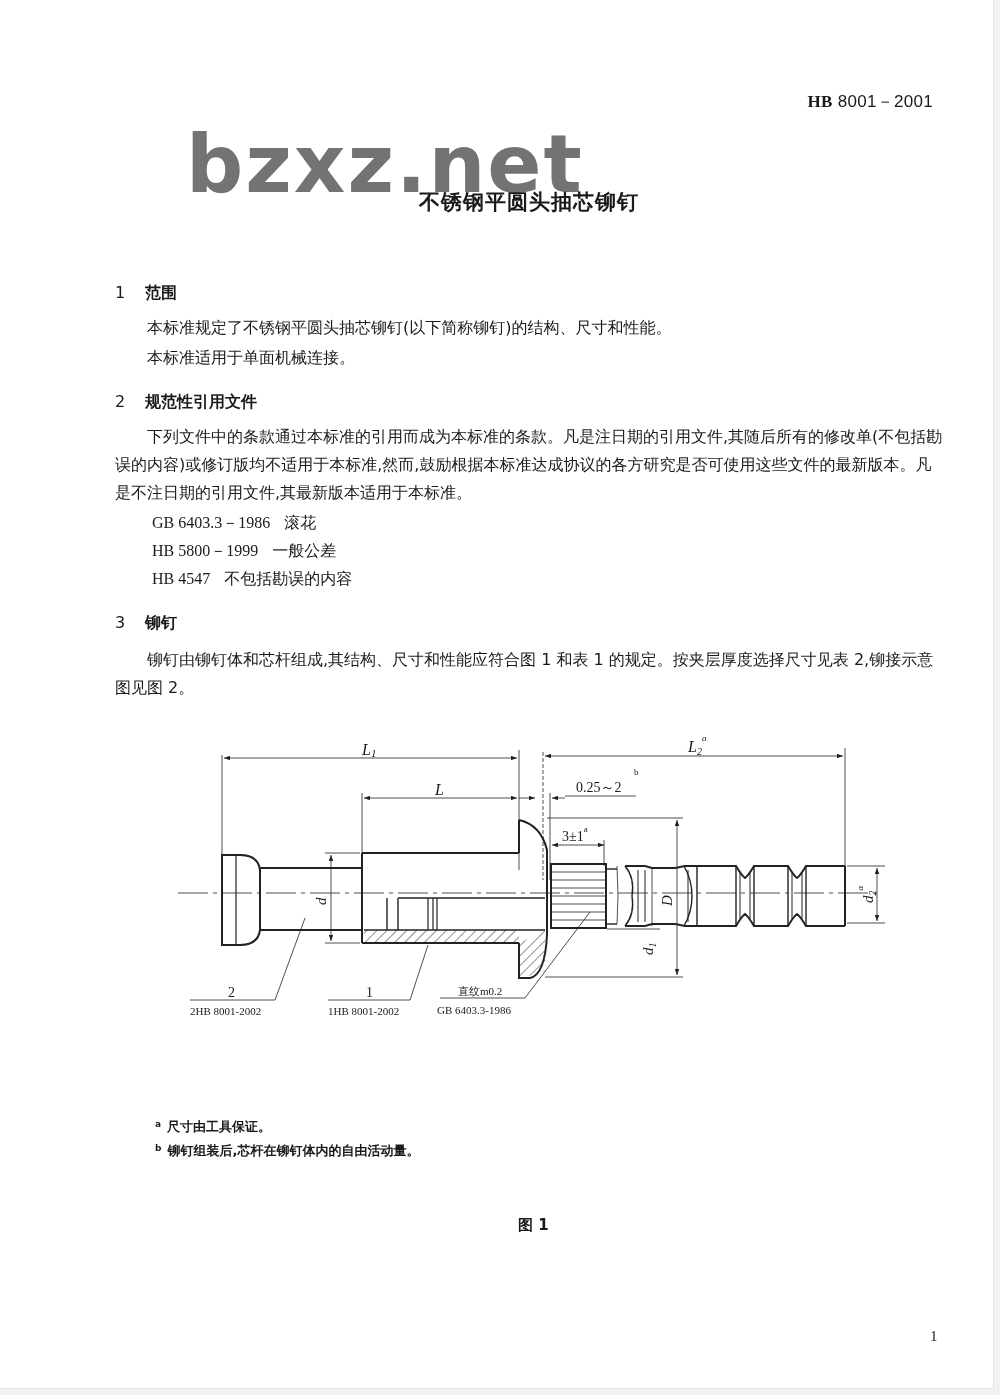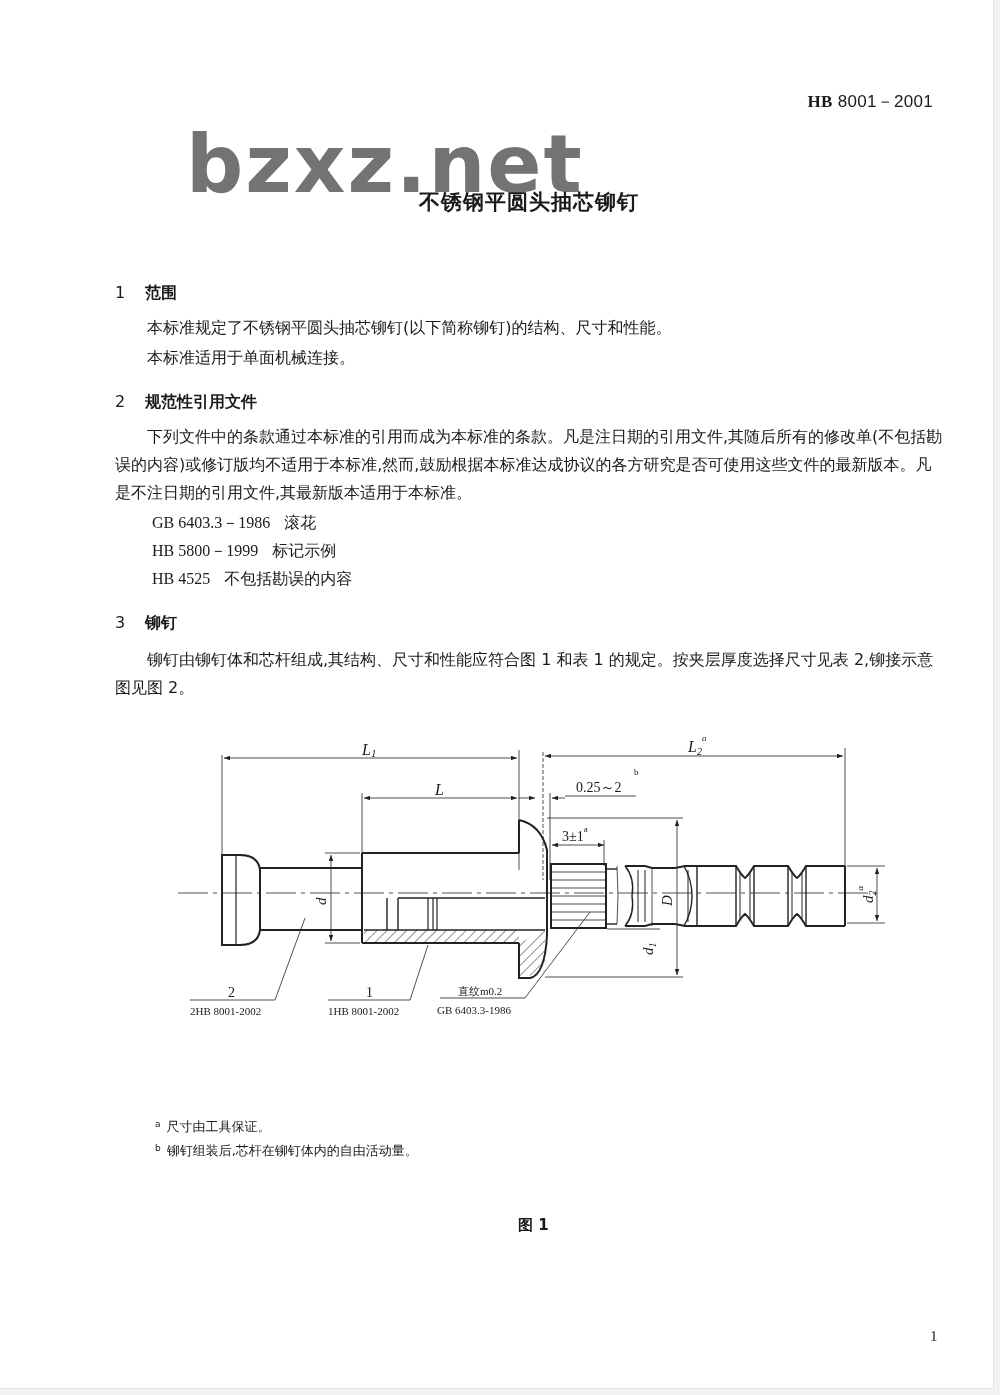--- a/index.html
+++ b/index.html
@@ -30,21 +30,21 @@
   .sec-head .num { display: inline-block; width: 30px; font-weight: normal; }
   .para {
     position: absolute; left: 115px; width: 830px; font-size: 16px; line-height: 28px;
     font-family: "DejaVu Sans", sans-serif;
   }
   .indent { text-indent: 32px; }
   .ref-line { position: absolute; left: 152px; font-size: 16px; font-family: "Liberation Serif", serif; }
   .ref-line .ref-title { font-family: "DejaVu Sans", sans-serif; margin-left: 14px; }
   .figure { position: absolute; left: 170px; top: 725px; width: 730px; height: 300px; }
   .footnote {
-    position: absolute; left: 155px; font-size: 13px; font-family: "DejaVu Sans", sans-serif;
+    position: absolute; left: 155px; font-size: 13px; font-family: "DejaVu Sans", sans-serif; font-weight: bold;
   }
   .footnote sup { font-size: 9px; margin-right: 6px; vertical-align: 4px; }
   .fig-caption {
     position: absolute; left: 518px; top: 1216px; font-size: 15px; font-weight: bold;
     font-family: "DejaVu Sans", sans-serif;
   }
   .marking {
     position: absolute; left: 155px; top: 1245px; font-size: 16px; font-family: "DejaVu Sans", sans-serif;
   }
   .page-num {
@@ -74,24 +74,24 @@
 
   <div class="sec-head" style="top:392px;">
     <span class="num">2</span><span>规范性引用文件</span>
   </div>
   <div class="para indent" style="top:423px;">下列文件中的条款通过本标准的引用而成为本标准的条款。凡是注日期的引用文件,其随后所有的修改单(不包括勘误的内容)或修订版均不适用于本标准,然而,鼓励根据本标准达成协议的各方研究是否可使用这些文件的最新版本。凡是不注日期的引用文件,其最新版本适用于本标准。</div>
 
   <div class="ref-line" style="top:513px;">
     <span>GB 6403.3－1986</span><span class="ref-title">滚花</span>
   </div>
   <div class="ref-line" style="top:541px;">
-    <span>HB 5800－1999</span><span class="ref-title">标记示例</span>
+    <span>HB 5800－1999</span><span class="ref-title">一般公差</span>
   </div>
   <div class="ref-line" style="top:569px;">
-    <span>HB 4525</span><span class="ref-title">不包括勘误的内容</span>
+    <span>HB 4547</span><span class="ref-title">不包括勘误的内容</span>
   </div>
 
   <div class="sec-head" style="top:613px;">
     <span class="num">3</span><span>铆钉</span>
   </div>
   <div class="para indent" style="top:646px;">铆钉由铆钉体和芯杆组成,其结构、尺寸和性能应符合图 1 和表 1 的规定。按夹层厚度选择尺寸见表 2,铆接示意图见图 2。</div>
 
   <svg class="figure" viewBox="170 725 730 300" width="730" height="300">
     <defs>
       <pattern id="hatch" patternUnits="userSpaceOnUse" width="7" height="7" patternTransform="rotate(45)">

